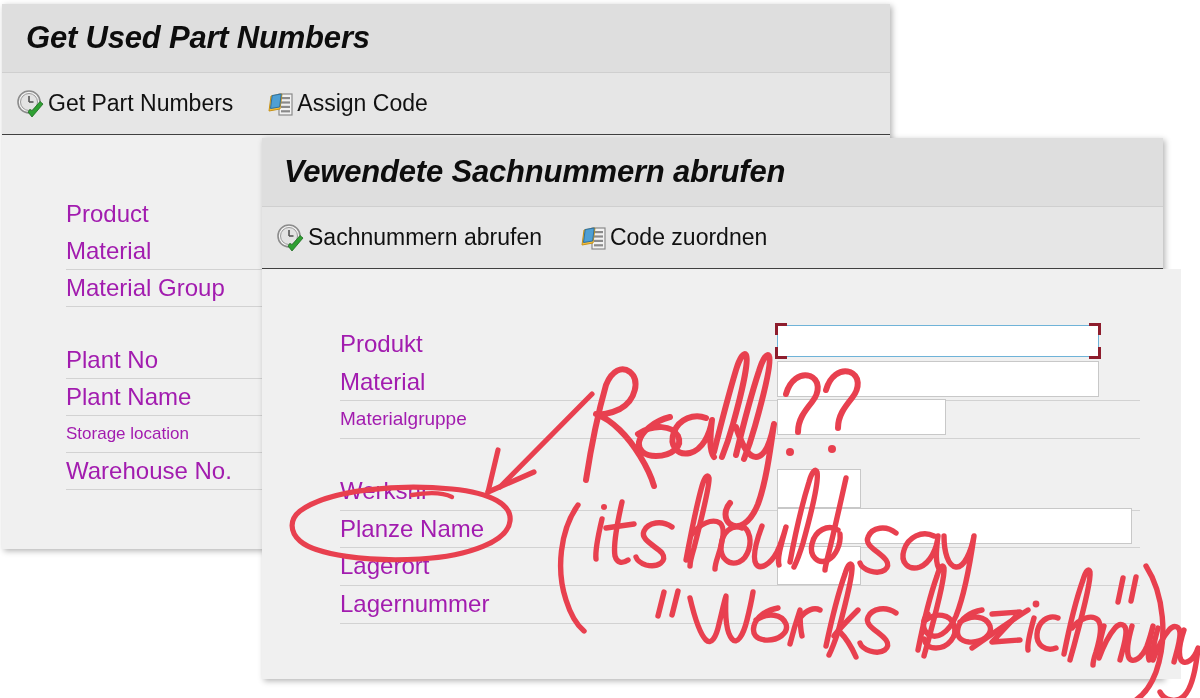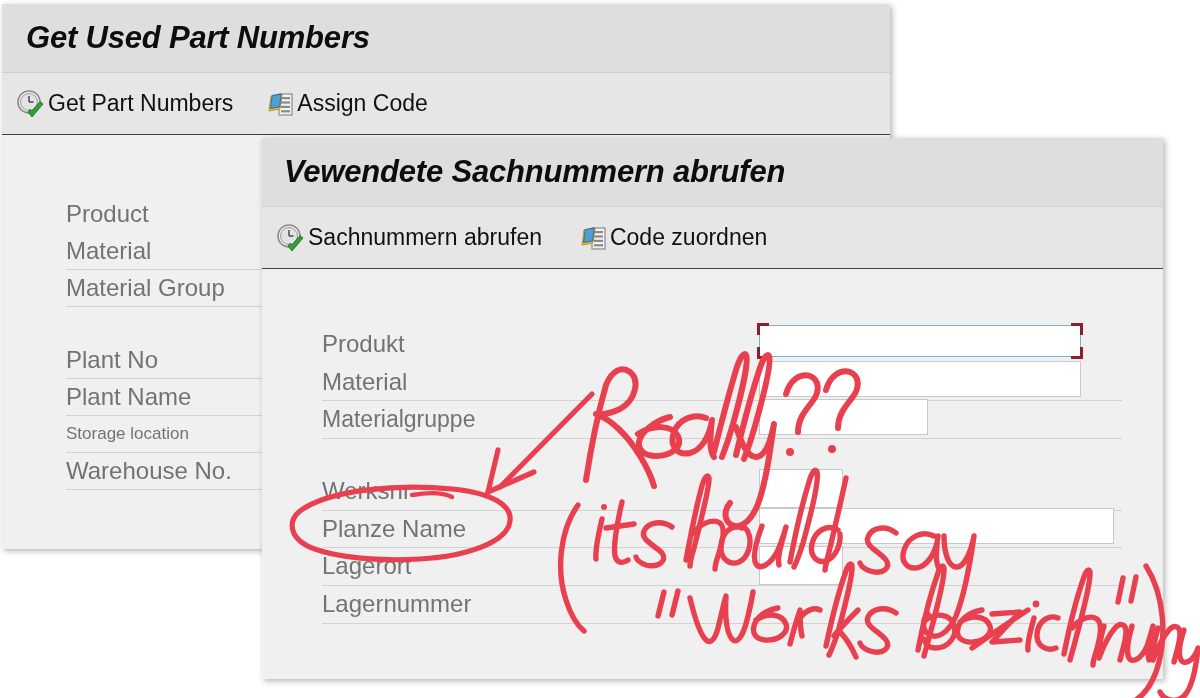--- a/index.html
+++ b/index.html
@@ -40,21 +40,21 @@
     cursor:default;
     white-space:nowrap;
     color:#111;
   }
   .tbtn-label{margin-left:2px;}
   .icon{display:inline-block;flex:0 0 auto;line-height:0;}
 
   
   .formarea{position:absolute;box-sizing:border-box;}
   .frow{position:absolute;display:flex;align-items:center;box-sizing:border-box;}
-  .flabel{color:#737373;white-space:nowrap;}
+  .flabel{color:#a21caf;white-space:nowrap;}
   .hline{position:absolute;height:1px;background:#d2d2d2;}
   .finput{
     position:absolute;
     background:#ffffff;
     border:1px solid #c8c8c8;
     box-sizing:border-box;
   }
   .finput.focused{
     border:1px solid #6fb3d8;
   }
@@ -181,40 +181,40 @@
               <rect x="16" y="21.2" width="9" height="2.2"></rect>
             </g>
             <path d="M4 22 L6 7 L17 5 L15 20 Z" fill="#f4bf3e" stroke="#c79217" stroke-width="1"></path>
             <path d="M5.5 19.5 L7.2 6.5 L16.2 5 L14.6 18 Z" fill="#4e9fd4" stroke="#2d6f9e" stroke-width="1"></path>
           </svg>
         </span>
         <span class="tbtn-label">Code zuordnen</span>
       </div>
     </div>
 
-    <div class="formarea" style="left:0;top:131px;width:901px;height:410px;background:#f0f0f0;">
+    <div class="formarea" style="left:18px;top:131px;width:901px;height:410px;background:#f0f0f0;">
 
       <div class="frow" style="left:60px;top:56px;width:800px;height:38px;">
         <span class="flabel" style="font-size:24px;">Produkt</span>
       </div>
       <div class="finput focused" style="left:497px;top:56px;width:322px;height:32px;">
         <div class="corner tl" style="left:-3px;top:-3px;"></div>
         <div class="corner tr" style="right:-3px;top:-3px;"></div>
         <div class="corner bl" style="left:-3px;bottom:-3px;"></div>
         <div class="corner br" style="right:-3px;bottom:-3px;"></div>
       </div>
 
       <div class="frow" style="left:60px;top:94px;width:800px;height:38px;">
         <span class="flabel" style="font-size:24px;">Material</span>
       </div>
       <div class="finput" style="left:497px;top:92px;width:322px;height:36px;"></div>
       <div class="hline" style="left:60px;top:131px;width:800px;"></div>
 
       <div class="frow" style="left:60px;top:131px;width:800px;height:38px;">
-        <span class="flabel" style="font-size:23px;">Materialgruppe</span>
+        <span class="flabel" style="font-size:19px;">Materialgruppe</span>
       </div>
       <div class="finput" style="left:497px;top:130px;width:169px;height:36px;"></div>
       <div class="hline" style="left:60px;top:169px;width:800px;"></div>
 
       <div class="frow" style="left:60px;top:203px;width:800px;height:38px;">
         <span class="flabel" style="font-size:24px;">Werksnr</span>
       </div>
       <div class="finput" style="left:497px;top:200px;width:84px;height:39px;"></div>
       <div class="hline" style="left:60px;top:241px;width:800px;"></div>
 

